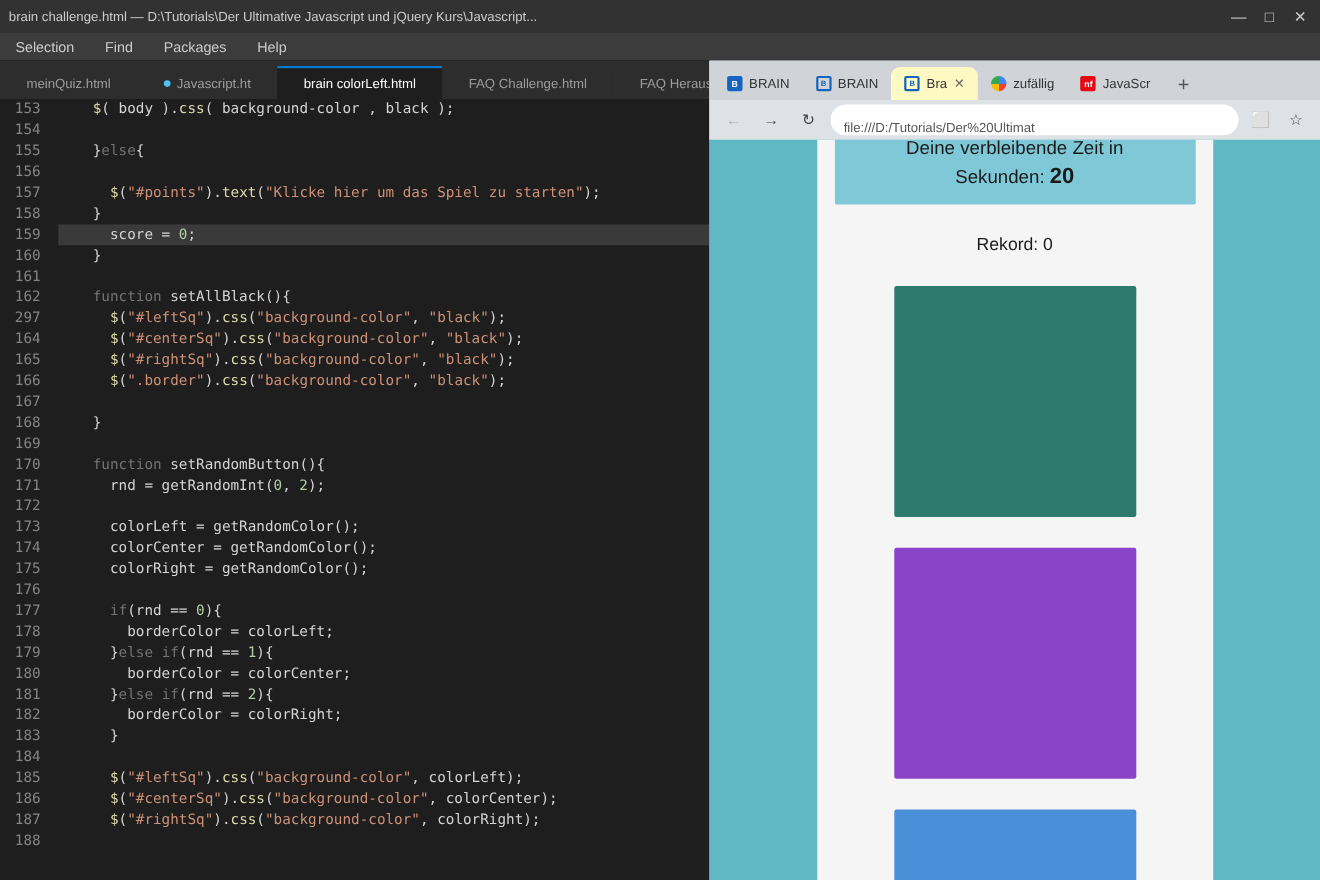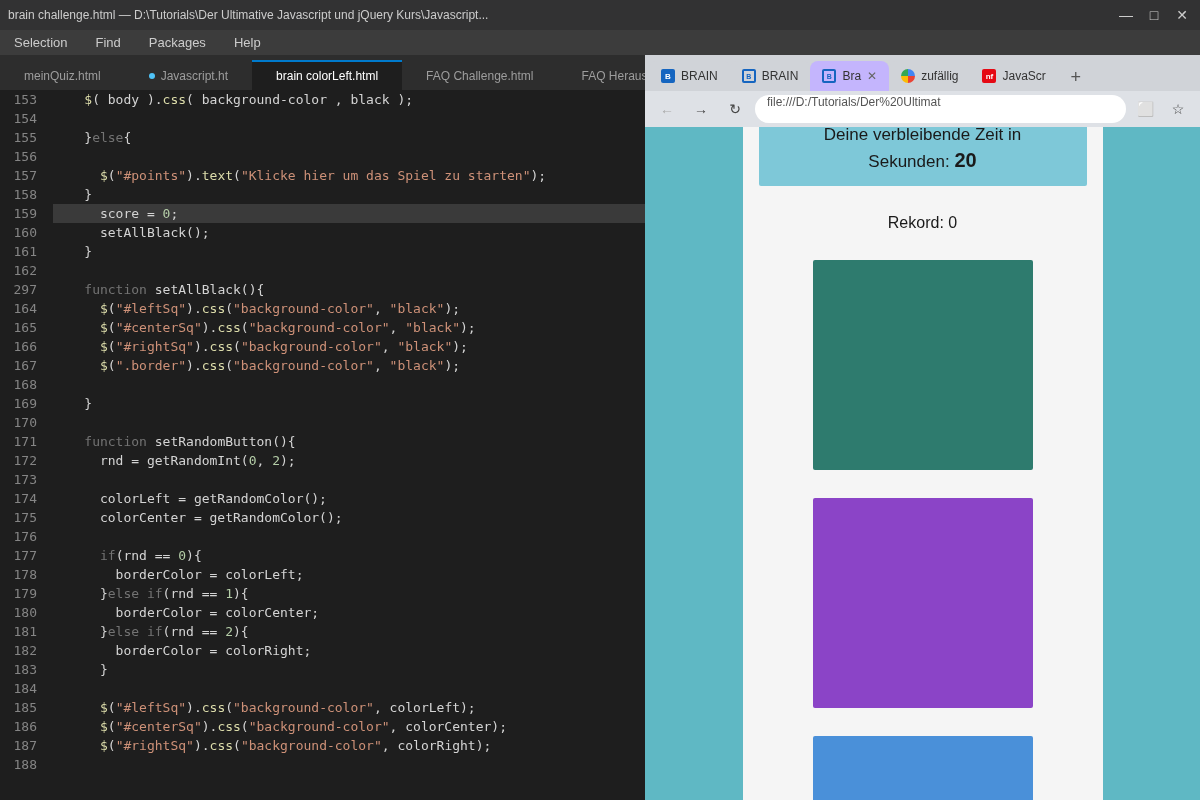--- a/index.html
+++ b/index.html
@@ -166,21 +166,21 @@
       display: flex;
       align-items: center;
       background: #d0d3d8;
       font-size: 12px;
       color: #333;
       cursor: pointer;
       gap: 6px;
       border-radius: 8px 8px 0 0;
     }
     .browser-tab.active {
-      background: #c4b5fd;
+      background: #fef9c3;
     }
     .browser-tab-close {
       font-size: 12px;
       color: #666;
       cursor: pointer;
     }
     .browser-tab-new {
       width: 28px; height: 28px;
       display: flex; align-items: center; justify-content: center;
       font-size: 18px;
@@ -231,21 +231,21 @@
       font-size: 14px;
       color: #444;
     }
     .nav-btn.disabled { color: #aaa; cursor: default; }
     .address-bar {
       flex: 1;
       height: 28px;
       background: white;
       border-radius: 14px;
       display: flex;
-      align-items: flex-start;
+      align-items: flex-end;
       padding: 0 12px;
       font-size: 12px;
       color: #333;
       gap: 6px;
     }
     .address-text { flex: 1; color: #555; font-size: 12px; }
     .nav-extras {
       display: flex; gap: 4px;
     }
     .nav-extra-btn {
@@ -389,36 +389,36 @@
           <div style="line-height: 19px;">188</div>
         </div>
       <div class="code-content" id="code-content">
           <div class="code-line">    <span class="fn">$</span>( body ).<span class="fn">css</span>( background-color , black );</div>
           <div class="code-line"></div>
           <div class="code-line">    }<span class="kw">else</span>{</div>
           <div class="code-line"></div>
           <div class="code-line">      <span class="fn">$</span>(<span class="str">"#points"</span>).<span class="fn">text</span>(<span class="str">"Klicke hier um das Spiel zu starten"</span>);</div>
           <div class="code-line">    }</div>
           <div class="code-line highlighted">      score = <span class="num">0</span>;</div>
-          <div class="code-line">      setAllBlack();</div>
           <div class="code-line">    }</div>
           <div class="code-line"></div>
           <div class="code-line">    <span class="kw">function</span> setAllBlack(){</div>
           <div class="code-line">      <span class="fn">$</span>(<span class="str">"#leftSq"</span>).<span class="fn">css</span>(<span class="str">"background-color"</span>, <span class="str">"black"</span>);</div>
           <div class="code-line">      <span class="fn">$</span>(<span class="str">"#centerSq"</span>).<span class="fn">css</span>(<span class="str">"background-color"</span>, <span class="str">"black"</span>);</div>
           <div class="code-line">      <span class="fn">$</span>(<span class="str">"#rightSq"</span>).<span class="fn">css</span>(<span class="str">"background-color"</span>, <span class="str">"black"</span>);</div>
           <div class="code-line">      <span class="fn">$</span>(<span class="str">".border"</span>).<span class="fn">css</span>(<span class="str">"background-color"</span>, <span class="str">"black"</span>);</div>
           <div class="code-line"></div>
           <div class="code-line">    }</div>
           <div class="code-line"></div>
           <div class="code-line">    <span class="kw">function</span> setRandomButton(){</div>
           <div class="code-line">      rnd = getRandomInt(<span class="num">0</span>, <span class="num">2</span>);</div>
           <div class="code-line"></div>
           <div class="code-line">      colorLeft = getRandomColor();</div>
           <div class="code-line">      colorCenter = getRandomColor();</div>
+          <div class="code-line">      colorRight = getRandomColor();</div>
           <div class="code-line"></div>
           <div class="code-line">      <span class="kw">if</span>(rnd == <span class="num">0</span>){</div>
           <div class="code-line">        borderColor = colorLeft;</div>
           <div class="code-line">      }<span class="kw">else</span> <span class="kw">if</span>(rnd == <span class="num">1</span>){</div>
           <div class="code-line">        borderColor = colorCenter;</div>
           <div class="code-line">      }<span class="kw">else</span> <span class="kw">if</span>(rnd == <span class="num">2</span>){</div>
           <div class="code-line">        borderColor = colorRight;</div>
           <div class="code-line">      }</div>
           <div class="code-line"></div>
           <div class="code-line">      <span class="fn">$</span>(<span class="str">"#leftSq"</span>).<span class="fn">css</span>(<span class="str">"background-color"</span>, colorLeft);</div>

